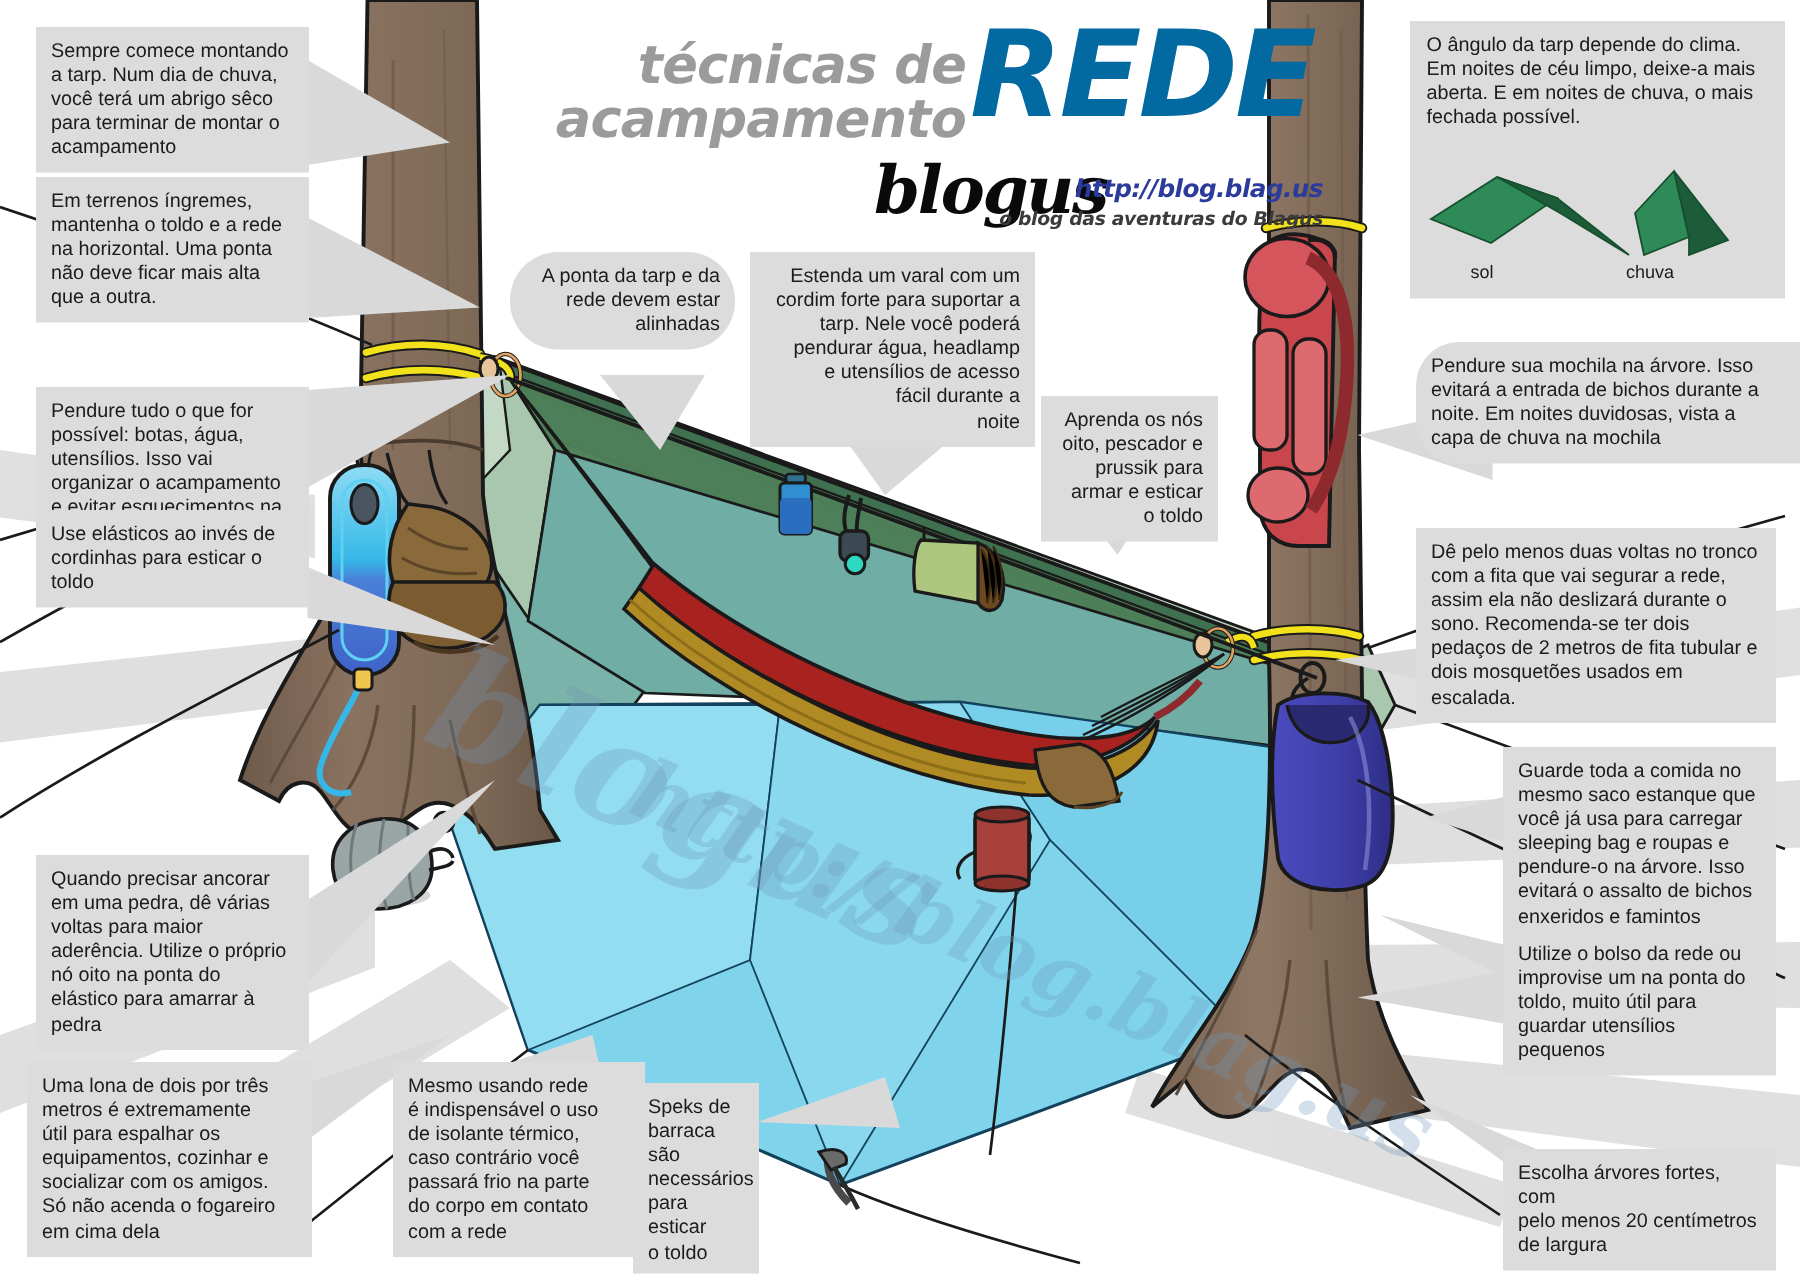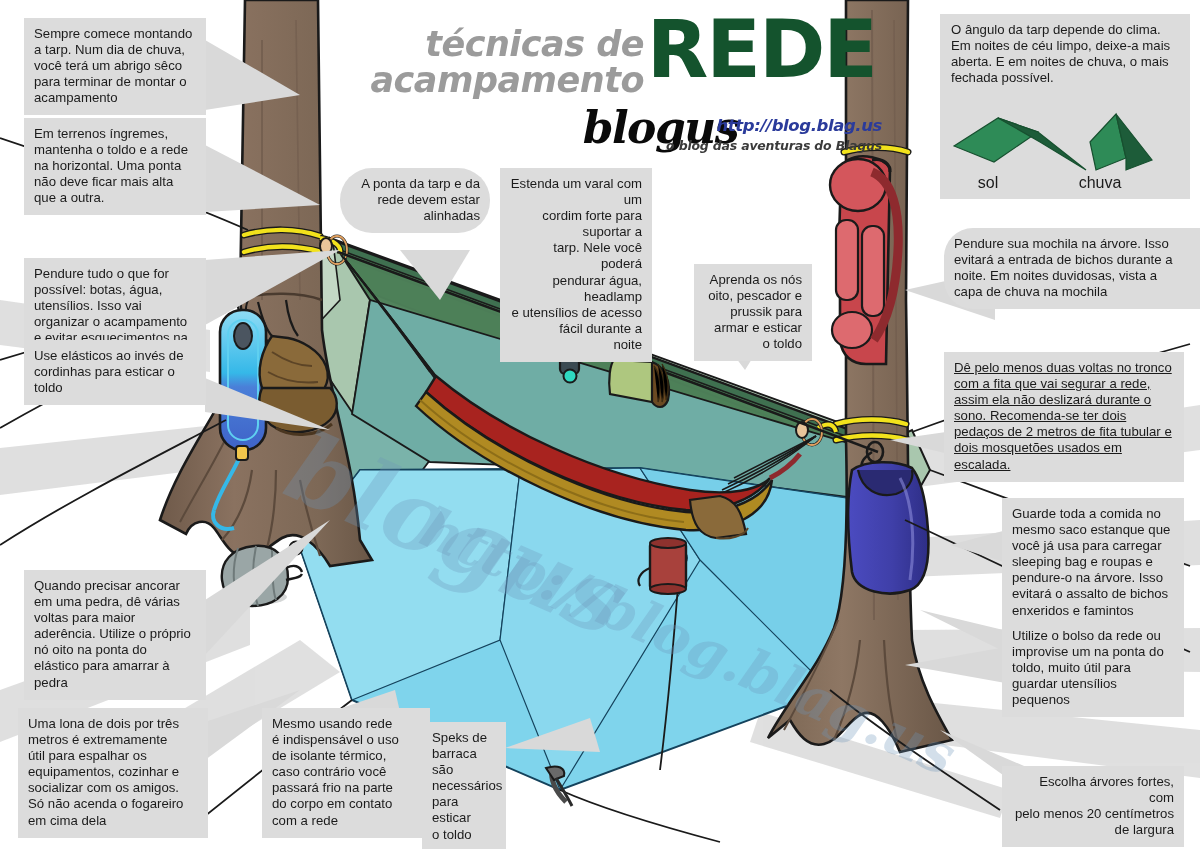--- a/index.html
+++ b/index.html
@@ -39,22 +39,22 @@
     font-family:"DejaVu Sans", sans-serif;
     font-weight:bold; font-style:italic;
     color:#9b9b9b; font-size:35px; letter-spacing:-0.5px;
     white-space:nowrap;
   }
   #t-line1 { top:16px; }
   #t-line2 { top:52px; }
   #t-rede {
     position:absolute; right:14px; top:2px;
     font-family:"DejaVu Sans", sans-serif;
-    font-weight:bold; 
-    font-size:80px; color:#14532d; letter-spacing:-2px;
+    font-weight:bold; font-style:italic;
+    font-size:80px; color:#0369a1; letter-spacing:-2px;
     line-height:1;
   }
   #t-blogus {
     position:absolute; right:152px; top:98px;
     font-family:"DejaVu Serif", serif;
     font-weight:bold; font-style:italic;
     font-size:44px; color:#0a0a0a; letter-spacing:-1.5px;
     line-height:1;
   }
   #t-url {
@@ -73,21 +73,21 @@
   
   #tarp-panel {
     position:absolute; left:940px; top:14px; width:250px; height:185px;
     background:#dcdcdc; z-index:42;
   }
   #tarp-panel .ptext {
     position:absolute; left:11px; top:8px; width:228px;
     font-size:13.2px; line-height:1.22; color:#1b1b1b; white-space:pre-line;
   }
   #tarp-panel .plabel {
-    position:absolute; font-size:16px; color:#1b1b1b; text-align:center; width:80px;
+    position:absolute; font-size:12px; color:#1b1b1b; text-align:center; width:80px;
   }
   #lbl-sol { left:8px; top:160px; }
   #lbl-chuva { left:120px; top:160px; }
 
   .wm {
     position:absolute; z-index:15;
     font-family:"DejaVu Serif", serif;
     font-weight:bold; font-style:italic;
     color:rgba(110,150,185,0.30);
     white-space:nowrap; pointer-events:none;
@@ -488,40 +488,40 @@
   <div class="callout" style="left:422px; top:722px; width:84px;">Speks de
 barraca são
 necessários
 para esticar
 o toldo</div>
 
   <div class="callout ralign" style="left:340px; top:168px; width:150px;border-radius:32px;">A ponta da tarp e da
 rede devem estar
 alinhadas</div>
 
-  <div class="callout ralign" style="left:500px; top:168px; width:152px;">Estenda um varal com um
+  <div class="callout ralign" style="left:500px; top:168px; width:190px;">Estenda um varal com um
 cordim forte para suportar a
 tarp. Nele você poderá
 pendurar água, headlamp
 e utensílios de acesso
 fácil durante a
 noite</div>
 
   <div class="callout ralign" style="left:694px; top:264px; width:118px;">Aprenda os nós
 oito, pescador e
 prussik para
 armar e esticar
 o toldo</div>
 
   <div class="callout" style="left:944px; top:228px; width:288px;border-radius:29px;">Pendure sua mochila na árvore. Isso
 evitará a entrada de bichos durante a
 noite. Em noites duvidosas, vista a
 capa de chuva na mochila</div>
 
-  <div class="callout" style="left:944px; top:352px; width:240px;text-decoration:underline;">Dê pelo menos duas voltas no tronco
+  <div class="callout" style="left:944px; top:352px; width:240px;">Dê pelo menos duas voltas no tronco
 com a fita que vai segurar a rede,
 assim ela não deslizará durante o
 sono. Recomenda-se ter dois
 pedaços de 2 metros de fita tubular e
 dois mosquetões usados em
 escalada.</div>
 
   <div class="callout" style="left:1002px; top:498px; width:182px;">Guarde toda a comida no
 mesmo saco estanque que
 você já usa para carregar
@@ -529,17 +529,17 @@
 pendure-o na árvore. Isso
 evitará o assalto de bichos
 enxeridos e famintos</div>
 
   <div class="callout" style="left:1002px; top:620px; width:182px;">Utilize o bolso da rede ou
 improvise um na ponta do
 toldo, muito útil para
 guardar utensílios
 pequenos</div>
 
-  <div class="callout" style="left:1002px; top:766px; width:182px;text-align:right;">Escolha árvores fortes, com
+  <div class="callout" style="left:1002px; top:766px; width:182px;">Escolha árvores fortes, com
 pelo menos 20 centímetros
 de largura</div>
 
 </div>
 
 </body></html>

